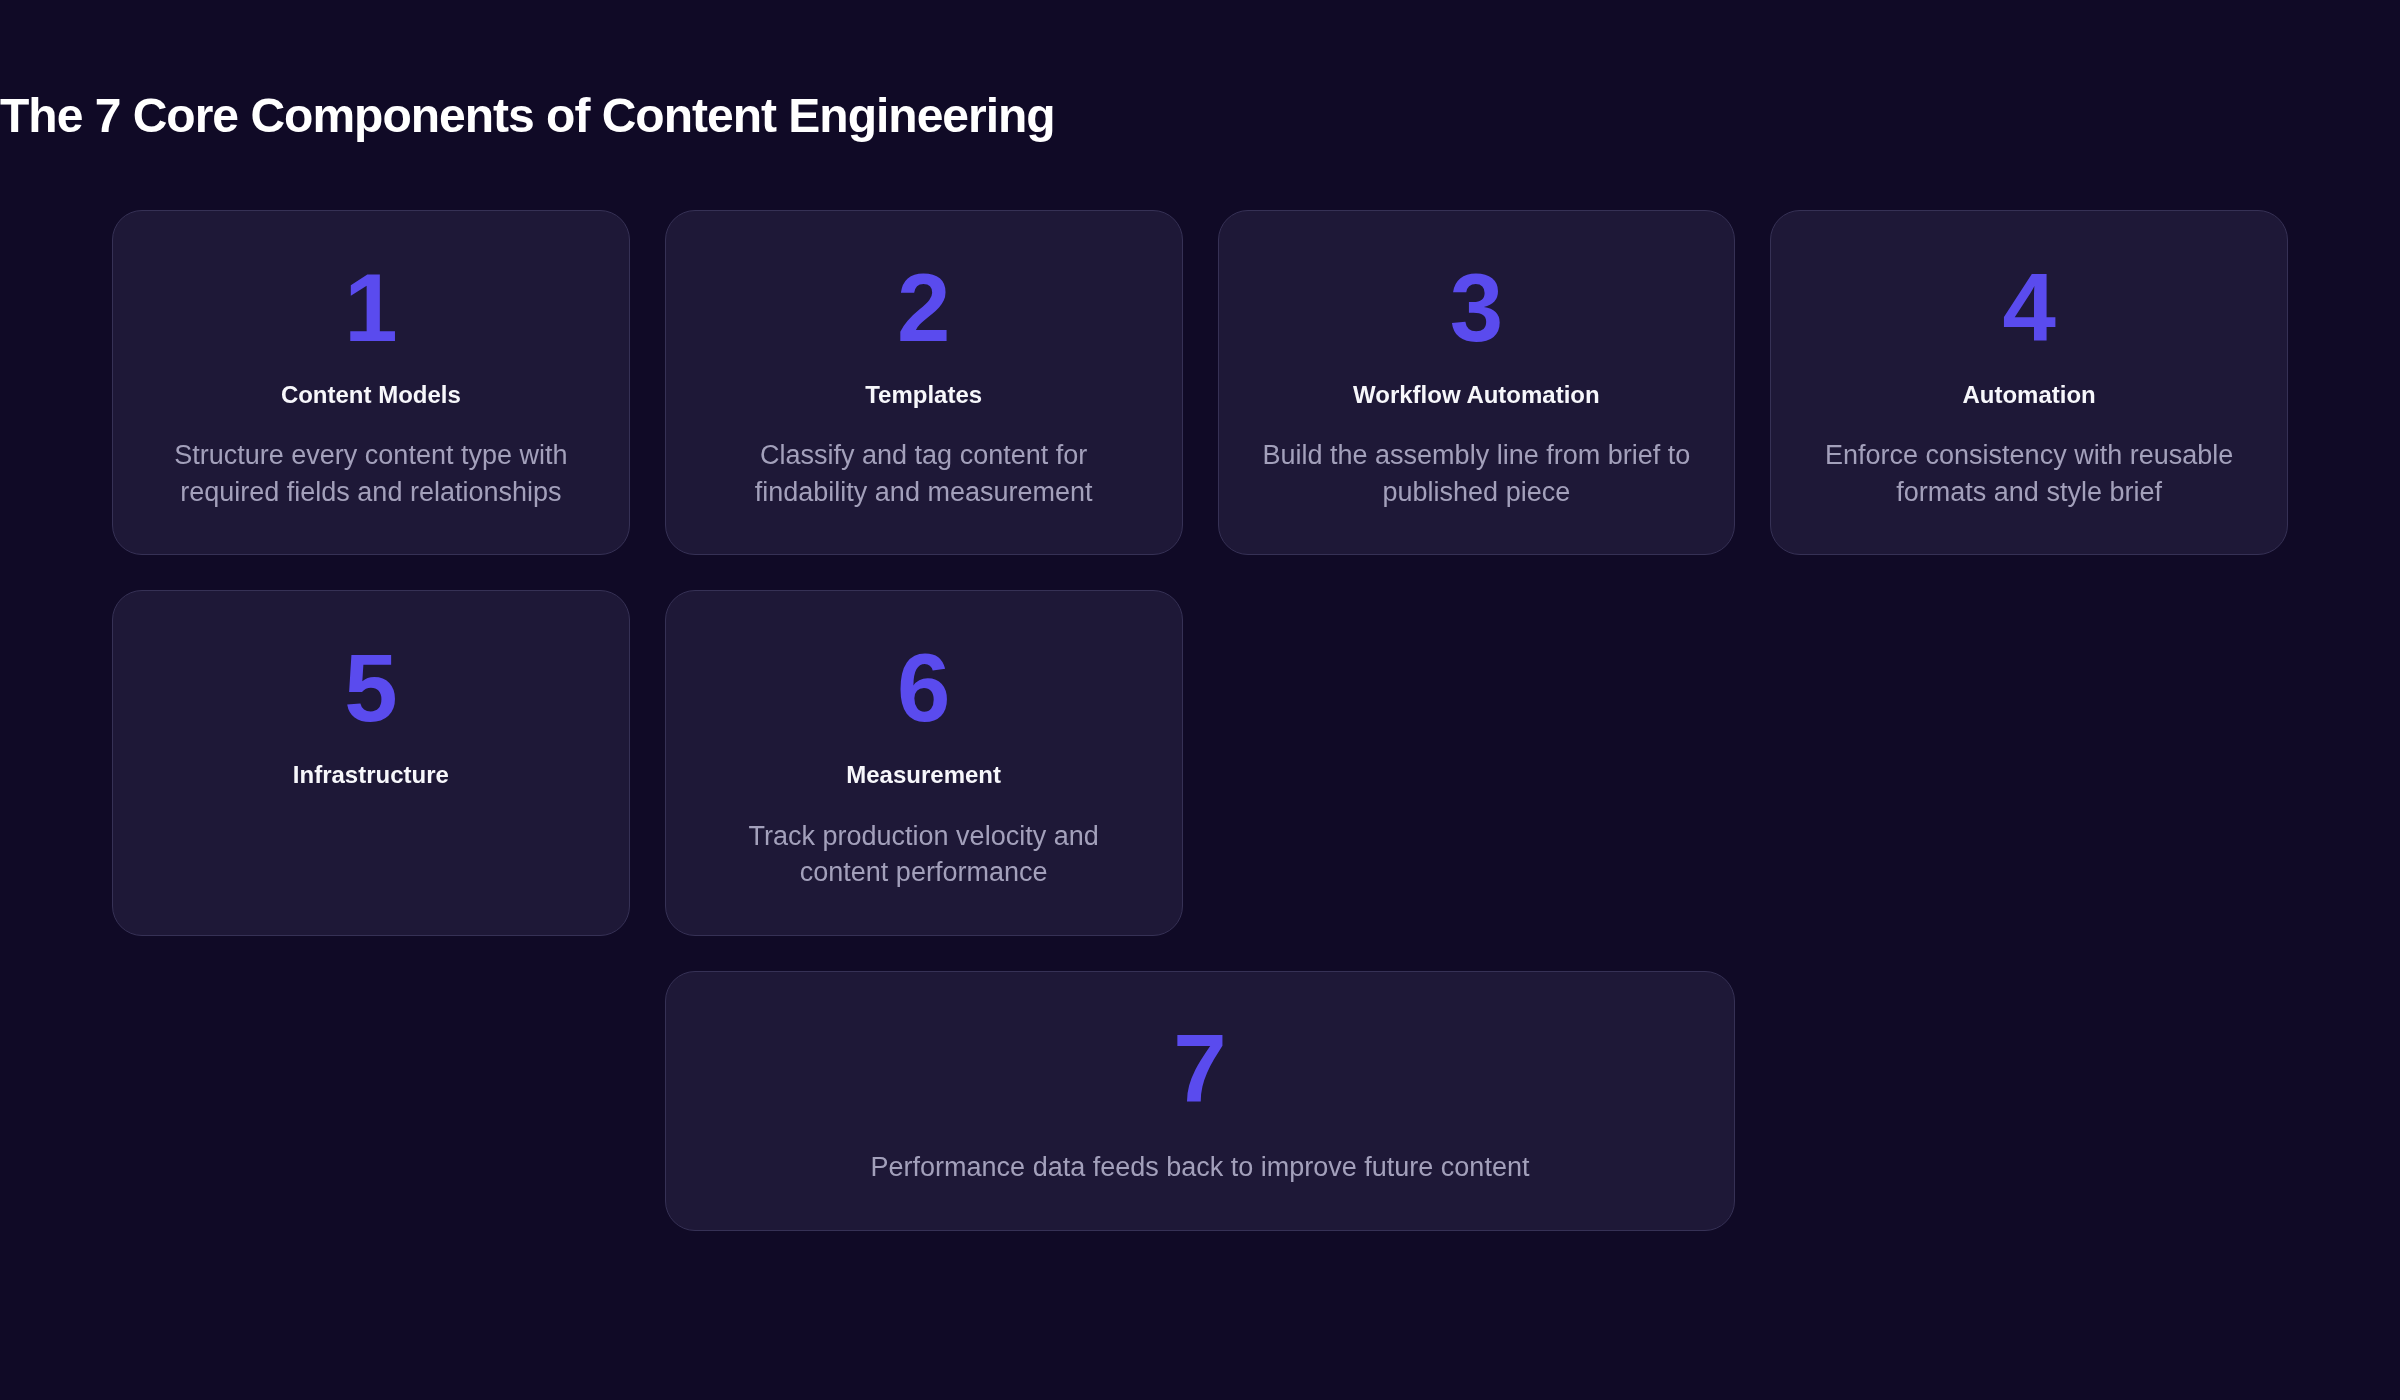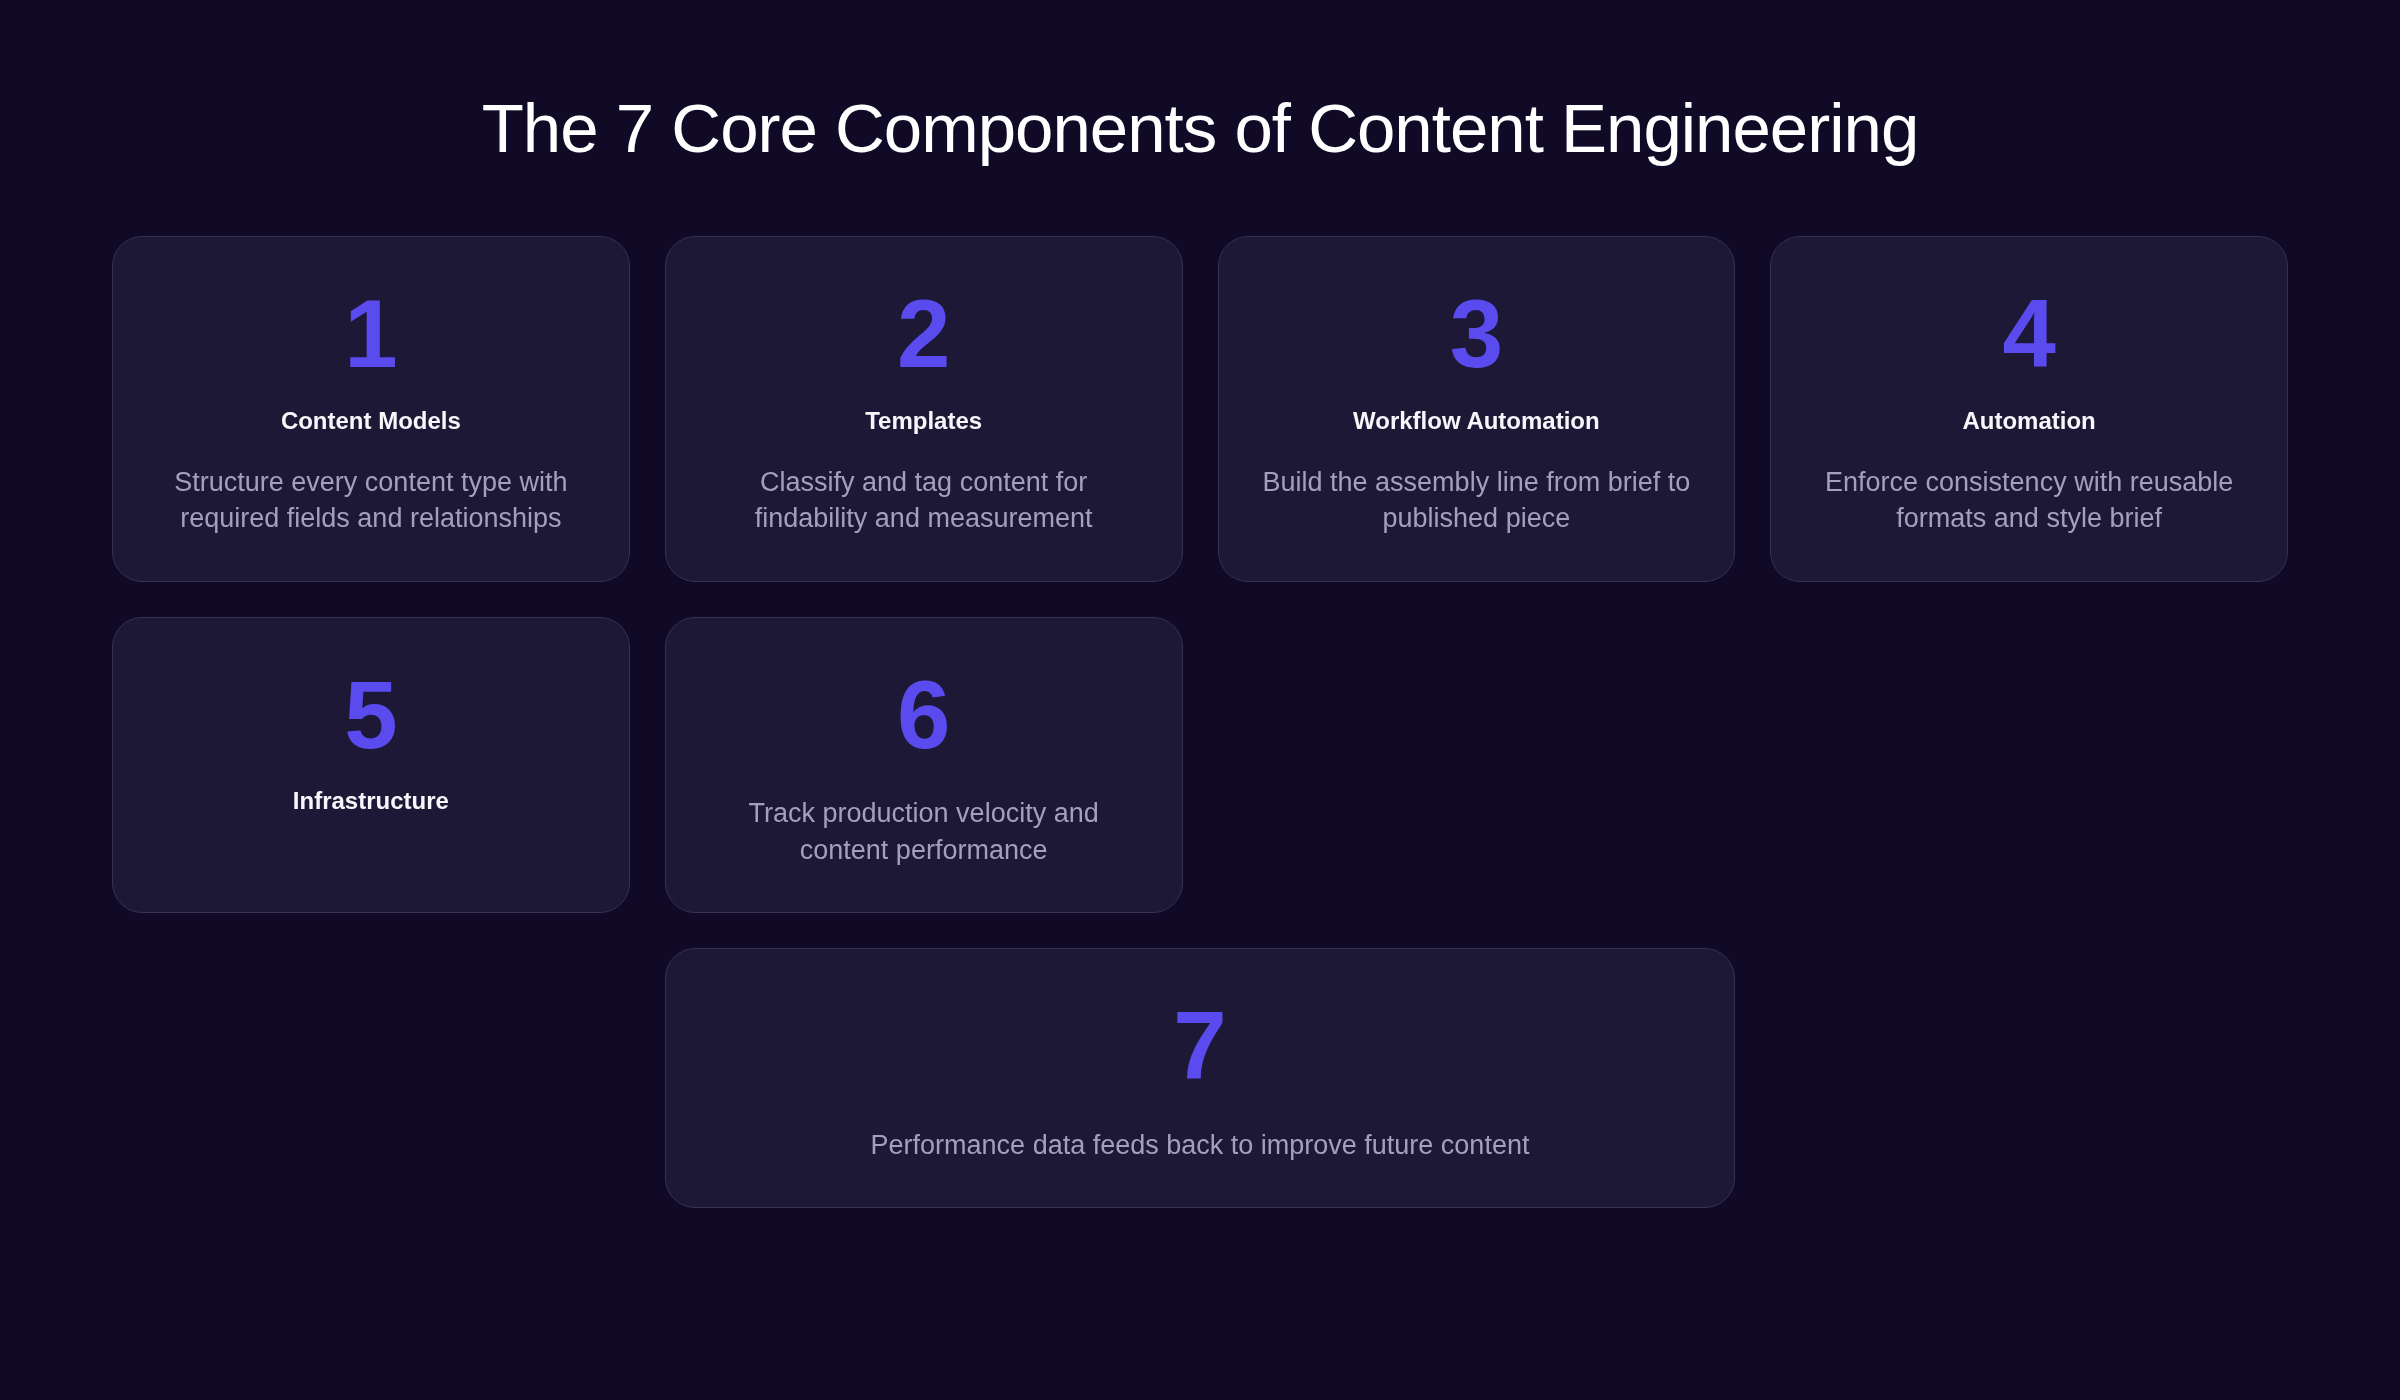--- a/index.html
+++ b/index.html
@@ -12,24 +12,23 @@
     --card-desc:#a3a0bb;
   }
   *{box-sizing:border-box;margin:0;padding:0;}
   html,body{width:2400px;height:1400px;overflow:hidden;}
   body{
     background:var(--bg);
     font-family:"Liberation Sans","DejaVu Sans",sans-serif;
     padding-top:86px;
   }
   .page-title{
-    text-align:center;
     color:var(--title);
-    font-size:69px;
-    font-weight:400;
+    font-size:48px;
+    font-weight:700;
     letter-spacing:-1px;
     line-height:1.25;
   }
   .grid{
     width:2176px;
     margin:64px auto 0;
     display:grid;
     grid-template-columns:repeat(4,1fr);
     gap:35px;
   }
@@ -96,20 +95,21 @@
     <div class="card-desc">Enforce consistency with reusable formats and style brief</div>
   </div>
 
   <div class="card">
     <div class="card-number">5</div>
     <div class="card-title">Infrastructure</div>
   </div>
 
   <div class="card">
     <div class="card-number">6</div>
+    <div class="card-title">Measurement</div>
     <div class="card-desc">Track production velocity and content performance</div>
   </div>
 
   <div class="card wide">
     <div class="card-number">7</div>
     <div class="card-desc">Performance data feeds back to improve future content</div>
   </div>
 
 </div>
 

